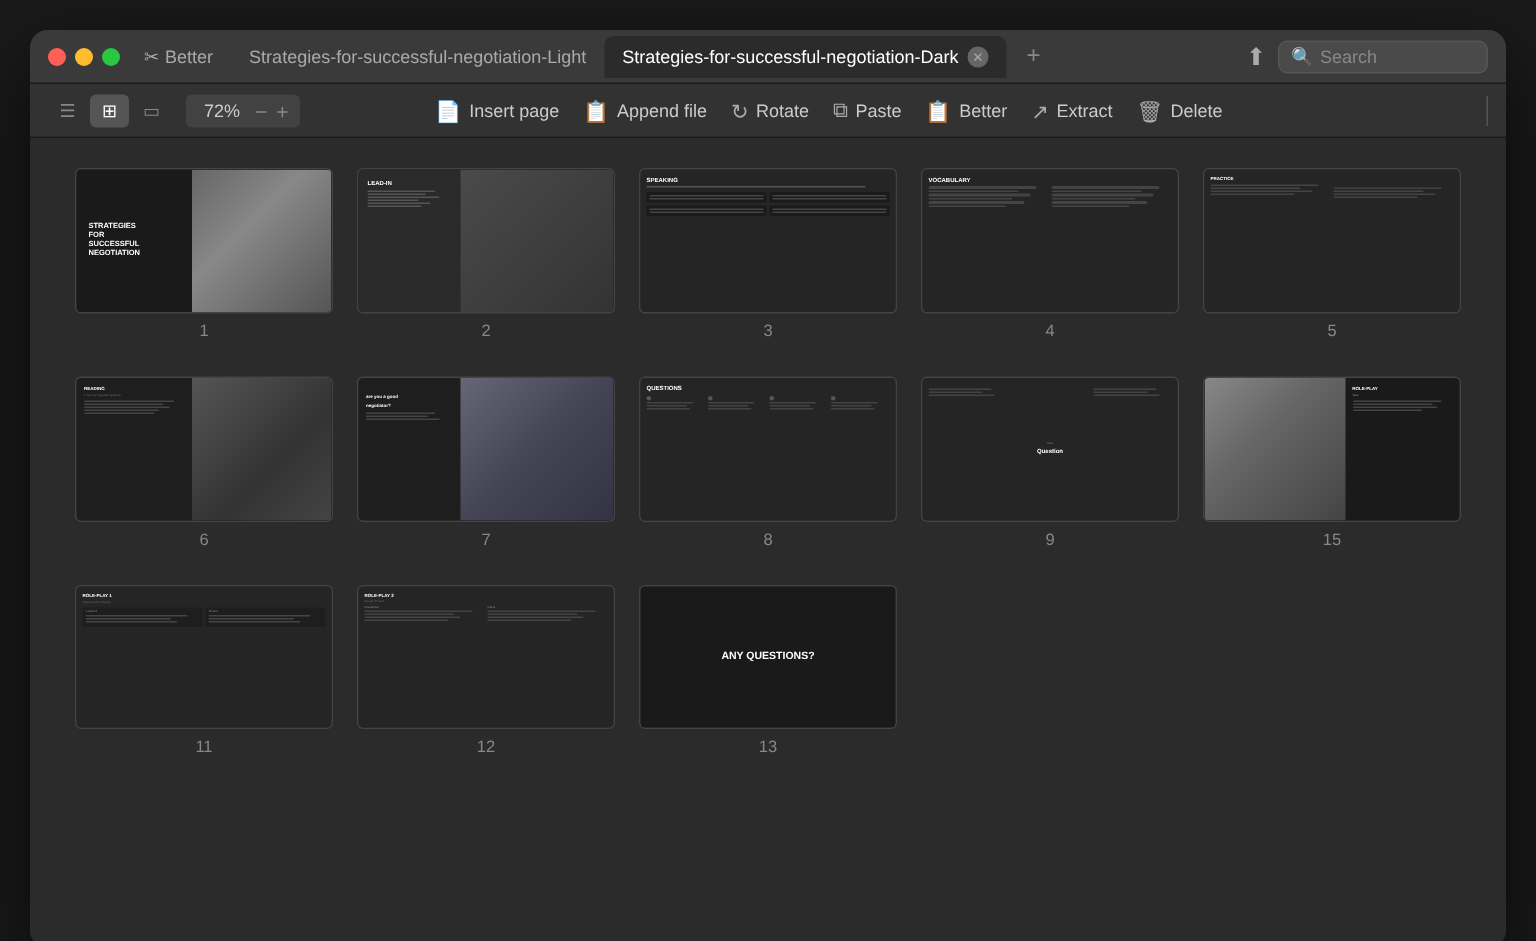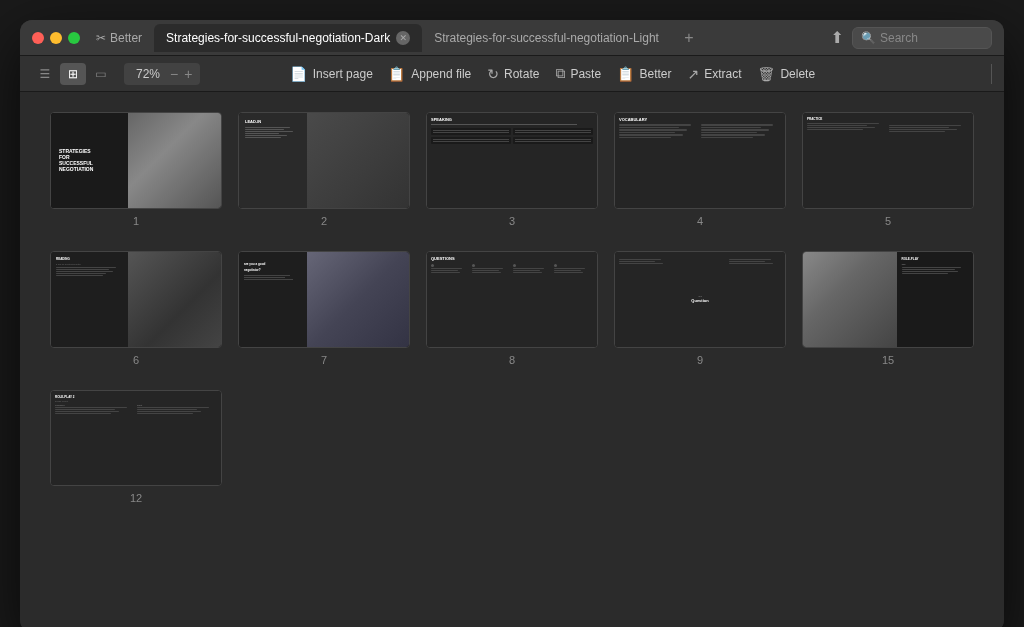--- a/index.html
+++ b/index.html
@@ -348,26 +348,26 @@
     <div class="traffic-lights">
       <div class="traffic-light tl-red"></div>
       <div class="traffic-light tl-yellow"></div>
       <div class="traffic-light tl-green"></div>
     </div>
     <div class="tools-label">
       <span>✂</span>
       <span>Better</span>
     </div>
     <div class="tabs-container">
+      <div class="tab">
+        <span>Strategies-for-successful-negotiation-Light</span>
+      </div>
       <div class="tab active">
         <span>Strategies-for-successful-negotiation-Dark</span>
         <div class="tab-close">✕</div>
-      </div>
-      <div class="tab">
-        <span>Strategies-for-successful-negotiation-Light</span>
       </div>
       <div class="tab-add">+</div>
     </div>
     <div class="titlebar-right">
       <span class="share-btn">⬆</span>
       <div class="search-box">
         <span>🔍</span>
         <span>Search</span>
       </div>
     </div>
@@ -650,20 +650,43 @@
                 <div class="s10-l" style="width:80%"></div>
                 <div class="s10-l" style="width:85%"></div>
                 <div class="s10-l" style="width:70%"></div>
               </div>
             </div>
           </div>
         </div>
         <span class="slide-number">15</span>
       </div>
 
+      <div class="slide-item">
+        <div class="slide-thumb">
+          <div class="slide-inner s11">
+            <div class="s11-header">ROLE-PLAY 1</div>
+            <div class="s11-sub">Starting Office Space</div>
+            <div class="s11-cols">
+              <div class="s11-col">
+                <div class="s11-ctitle">Landlord</div>
+                <div class="s11-l" style="width:90%"></div>
+                <div class="s11-l" style="width:75%"></div>
+                <div class="s11-l" style="width:80%"></div>
+              </div>
+              <div class="s11-col">
+                <div class="s11-ctitle">Tenant</div>
+                <div class="s11-l" style="width:90%"></div>
+                <div class="s11-l" style="width:75%"></div>
+                <div class="s11-l" style="width:80%"></div>
+              </div>
+            </div>
+          </div>
+        </div>
+        <span class="slide-number">11</span>
+      </div>
 
       <div class="slide-item">
         <div class="slide-thumb">
           <div class="slide-inner s12">
             <div class="s12-header">ROLE-PLAY 2</div>
             <div class="s12-sub">Design Project</div>
             <div class="s12-cols">
               <div class="s12-col">
                 <div class="s12-ctitle">Freelancer</div>
                 <div class="s12-l" style="width:90%"></div>
@@ -677,16 +700,24 @@
                 <div class="s12-l" style="width:75%"></div>
                 <div class="s12-l" style="width:80%"></div>
                 <div class="s12-l" style="width:70%"></div>
               </div>
             </div>
           </div>
         </div>
         <span class="slide-number">12</span>
       </div>
 
+      <div class="slide-item">
+        <div class="slide-thumb">
+          <div class="slide-inner s13">
+            <div class="s13-text">ANY QUESTIONS?</div>
+          </div>
+        </div>
+        <span class="slide-number">13</span>
+      </div>
 
     </div>
   </div>
 </div>
 
 </body></html>

